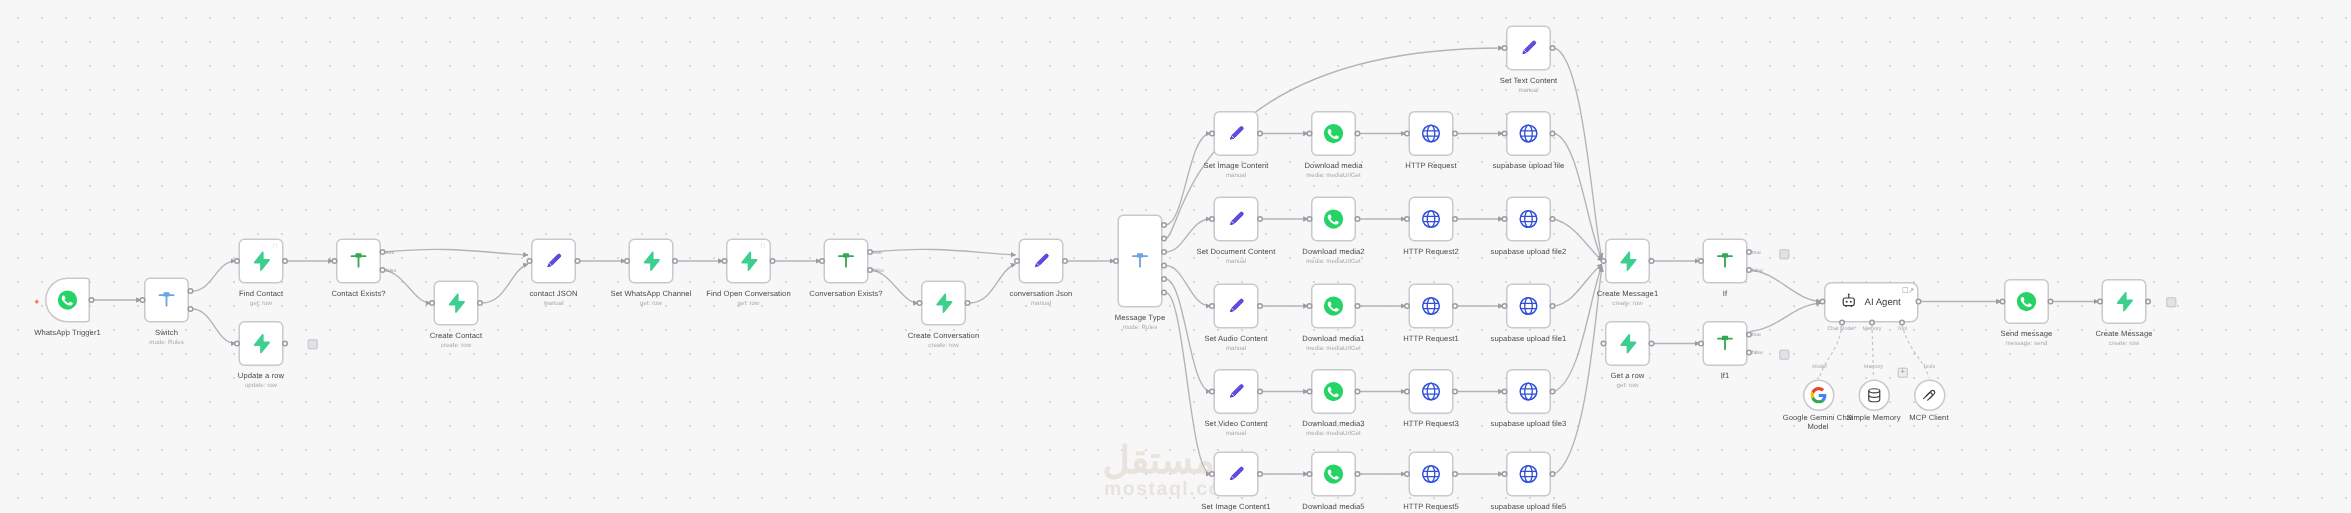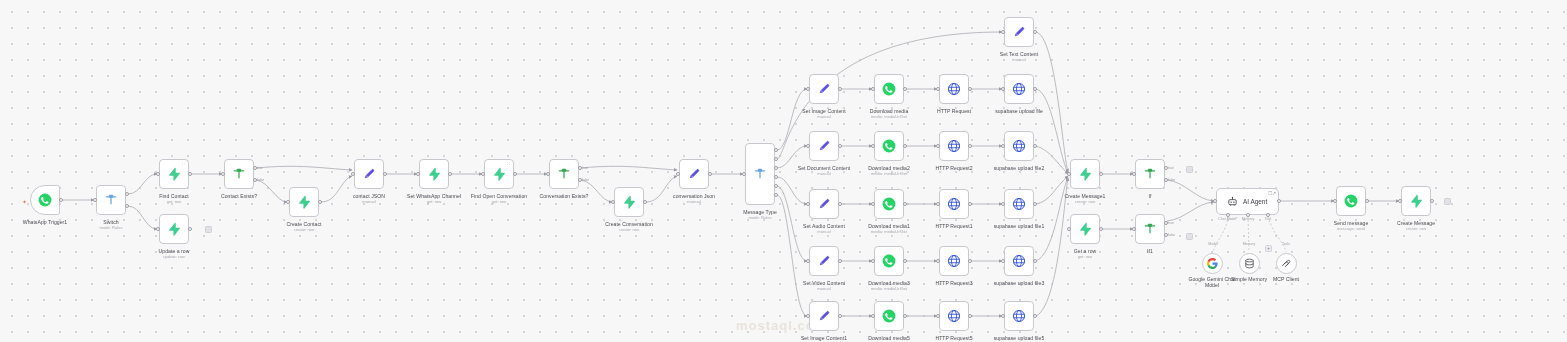--- a/index.html
+++ b/index.html
@@ -111,20 +111,21 @@
   }
   .wm1{font-size:25px;letter-spacing:1px;}
   .wm2{font-size:13px;letter-spacing:1px;}
   .agentbadge{position:absolute;color:#9d9da6;font-size:5px;letter-spacing:-0.5px;}
 </style>
 </head>
 <body>
 
 <div id="canvas">
 
+  <div class="wm wm1" style="left:735px;top:292px;">مستقل</div>
   <div class="wm wm2" style="left:736px;top:318px;">mostaql.com</div>
 
   <svg id="edges">
     <defs>
       <marker id="ar" markerWidth="5" markerHeight="5" refX="3.6" refY="2" orient="auto">
         <path d="M0,0 L4,2 L0,4 z" fill="#9b9ba4"></path>
       </marker>
     </defs>
     <g fill="none" stroke="#b3b3bb" stroke-width="0.9" marker-end="url(#ar)">
 

